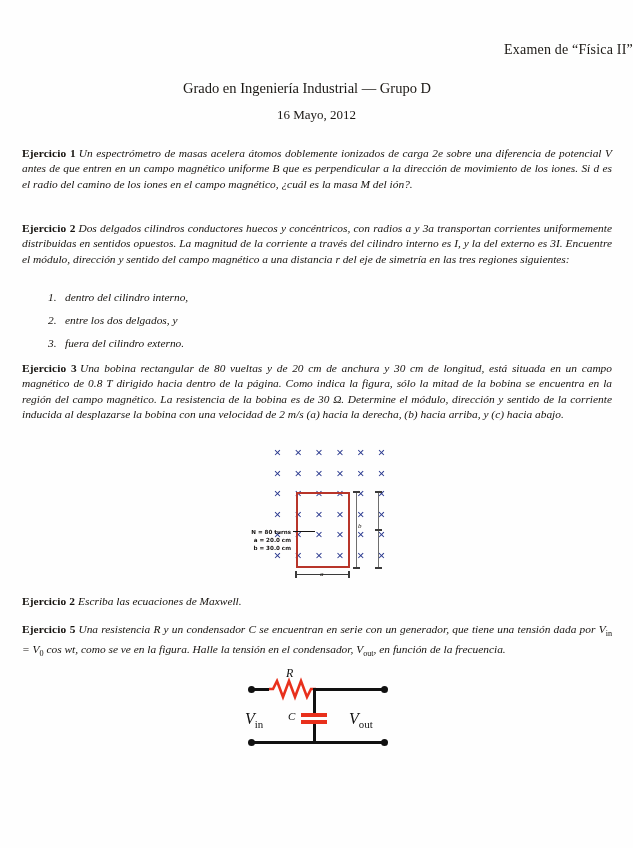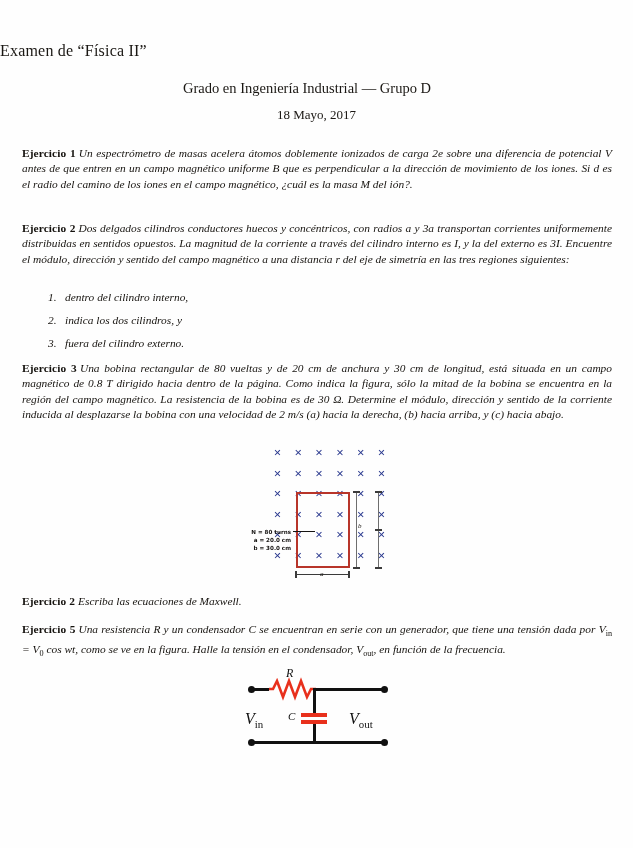--- a/index.html
+++ b/index.html
@@ -21,22 +21,22 @@
     inset: 0;
     background: #fefefe;
   }
 
   
   .doc-title {
     position: absolute;
     top: 42px;
     left: 0;
     width: 633px;
-    text-align: left;
-    font-size: 16px;
+    text-align: right;
+    font-size: 14px;
     letter-spacing: 0.2px;
     color: #1a1713;
   }
   .doc-subtitle {
     position: absolute;
     top: 80px;
     left: 0;
     width: 614px;
     text-align: center;
     font-size: 14.5px;
@@ -204,36 +204,36 @@
   .circ-label sub { font-size: 0.68em; }
   .resistor-svg { position: absolute; }
 </style>
 </head>
 <body>
 
 <div class="page">
 
   <div class="doc-title">Examen de “Física II”</div>
   <div class="doc-subtitle">Grado en Ingeniería Industrial — Grupo D</div>
-  <div class="doc-date">18 Mayo, 2017</div>
+  <div class="doc-date">16 Mayo, 2012</div>
 
   <div class="exercise" style="top:146px;">
     <span class="ex-label">Ejercicio 1</span><span class="ex-body">Un espectrómetro de masas acelera átomos doblemente ionizados de carga 2e sobre una diferencia de potencial V antes de que entren en un campo magnético uniforme B que es perpendicular a la dirección de movimiento de los iones. Si d es el radio del camino de los iones en el campo magnético, ¿cuál es la masa M del ión?.</span>
   </div>
 
   <div class="exercise" style="top:221px;">
     <span class="ex-label">Ejercicio 2</span><span class="ex-body">Dos delgados cilindros conductores huecos y concéntricos, con radios a y 3a transportan corrientes uniformemente distribuidas en sentidos opuestos. La magnitud de la corriente a través del cilindro interno es I, y la del externo es 3I. Encuentre el módulo, dirección y sentido del campo magnético a una distancia r del eje de simetría en las tres regiones siguientes:</span>
   </div>
 
   <div class="numlist" style="top:286px;">
     <div class="li">
       <span class="num">1.</span><span>dentro del cilindro interno,</span>
     </div>
     <div class="li">
-      <span class="num">2.</span><span>indica los dos cilindros, y</span>
+      <span class="num">2.</span><span>entre los dos delgados, y</span>
     </div>
     <div class="li">
       <span class="num">3.</span><span>fuera del cilindro externo.</span>
     </div>
   </div>
 
   <div class="exercise" style="top:361px;">
     <span class="ex-label">Ejercicio 3</span><span class="ex-body">Una bobina rectangular de 80 vueltas y de 20 cm de anchura y 30 cm de longitud, está situada en un campo magnético de 0.8 T dirigido hacia dentro de la página. Como indica la figura, sólo la mitad de la bobina se encuentra en la región del campo magnético. La resistencia de la bobina es de 30 Ω. Determine el módulo, dirección y sentido de la corriente inducida al desplazarse la bobina con una velocidad de 2 m/s (a) hacia la derecha, (b) hacia arriba, y (c) hacia abajo.</span>
   </div>
 

